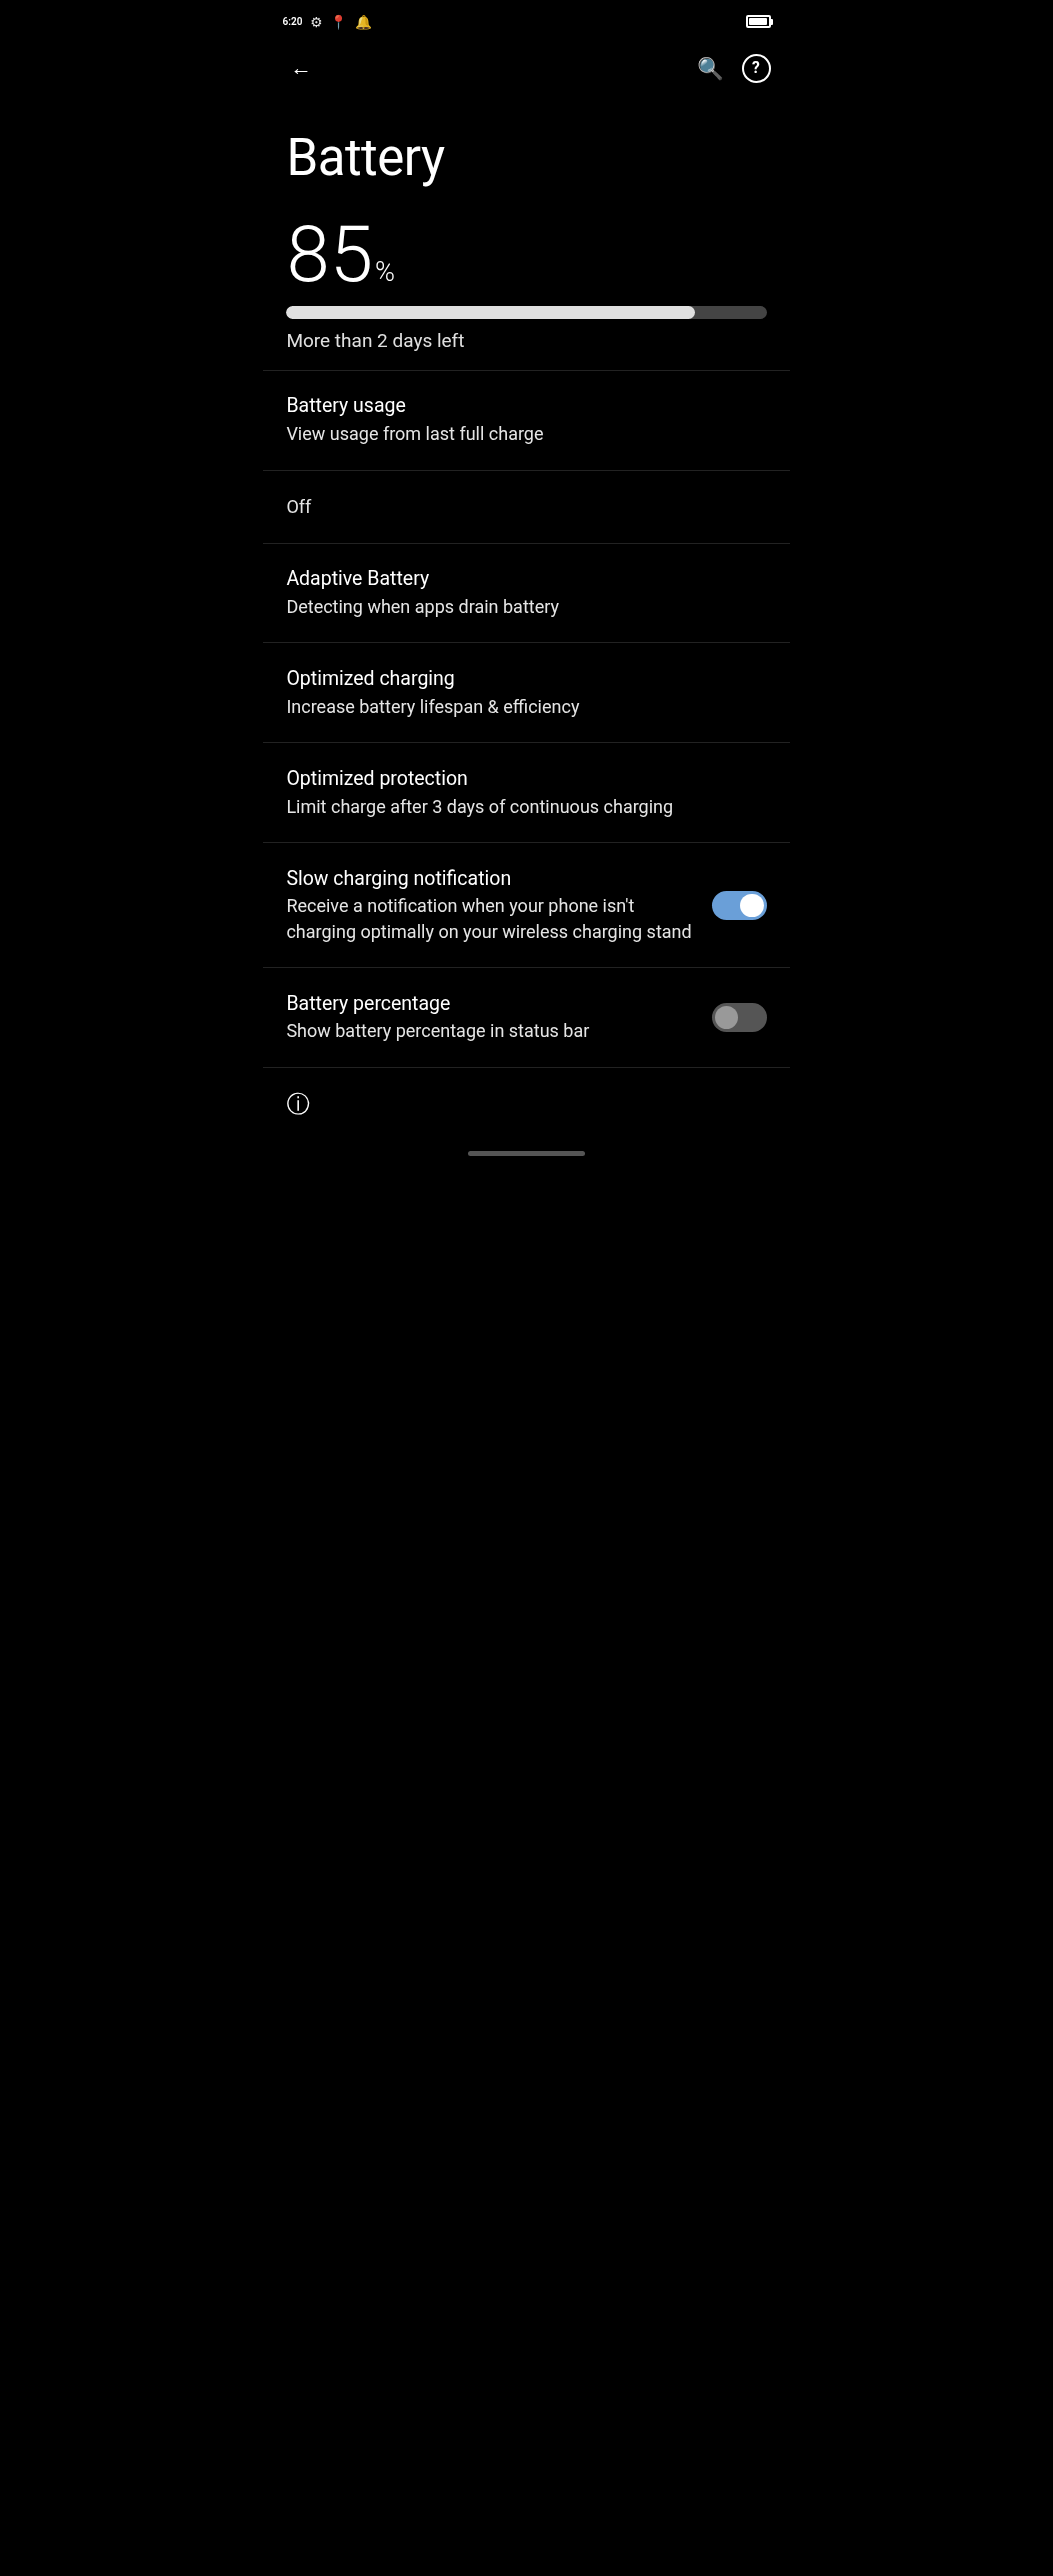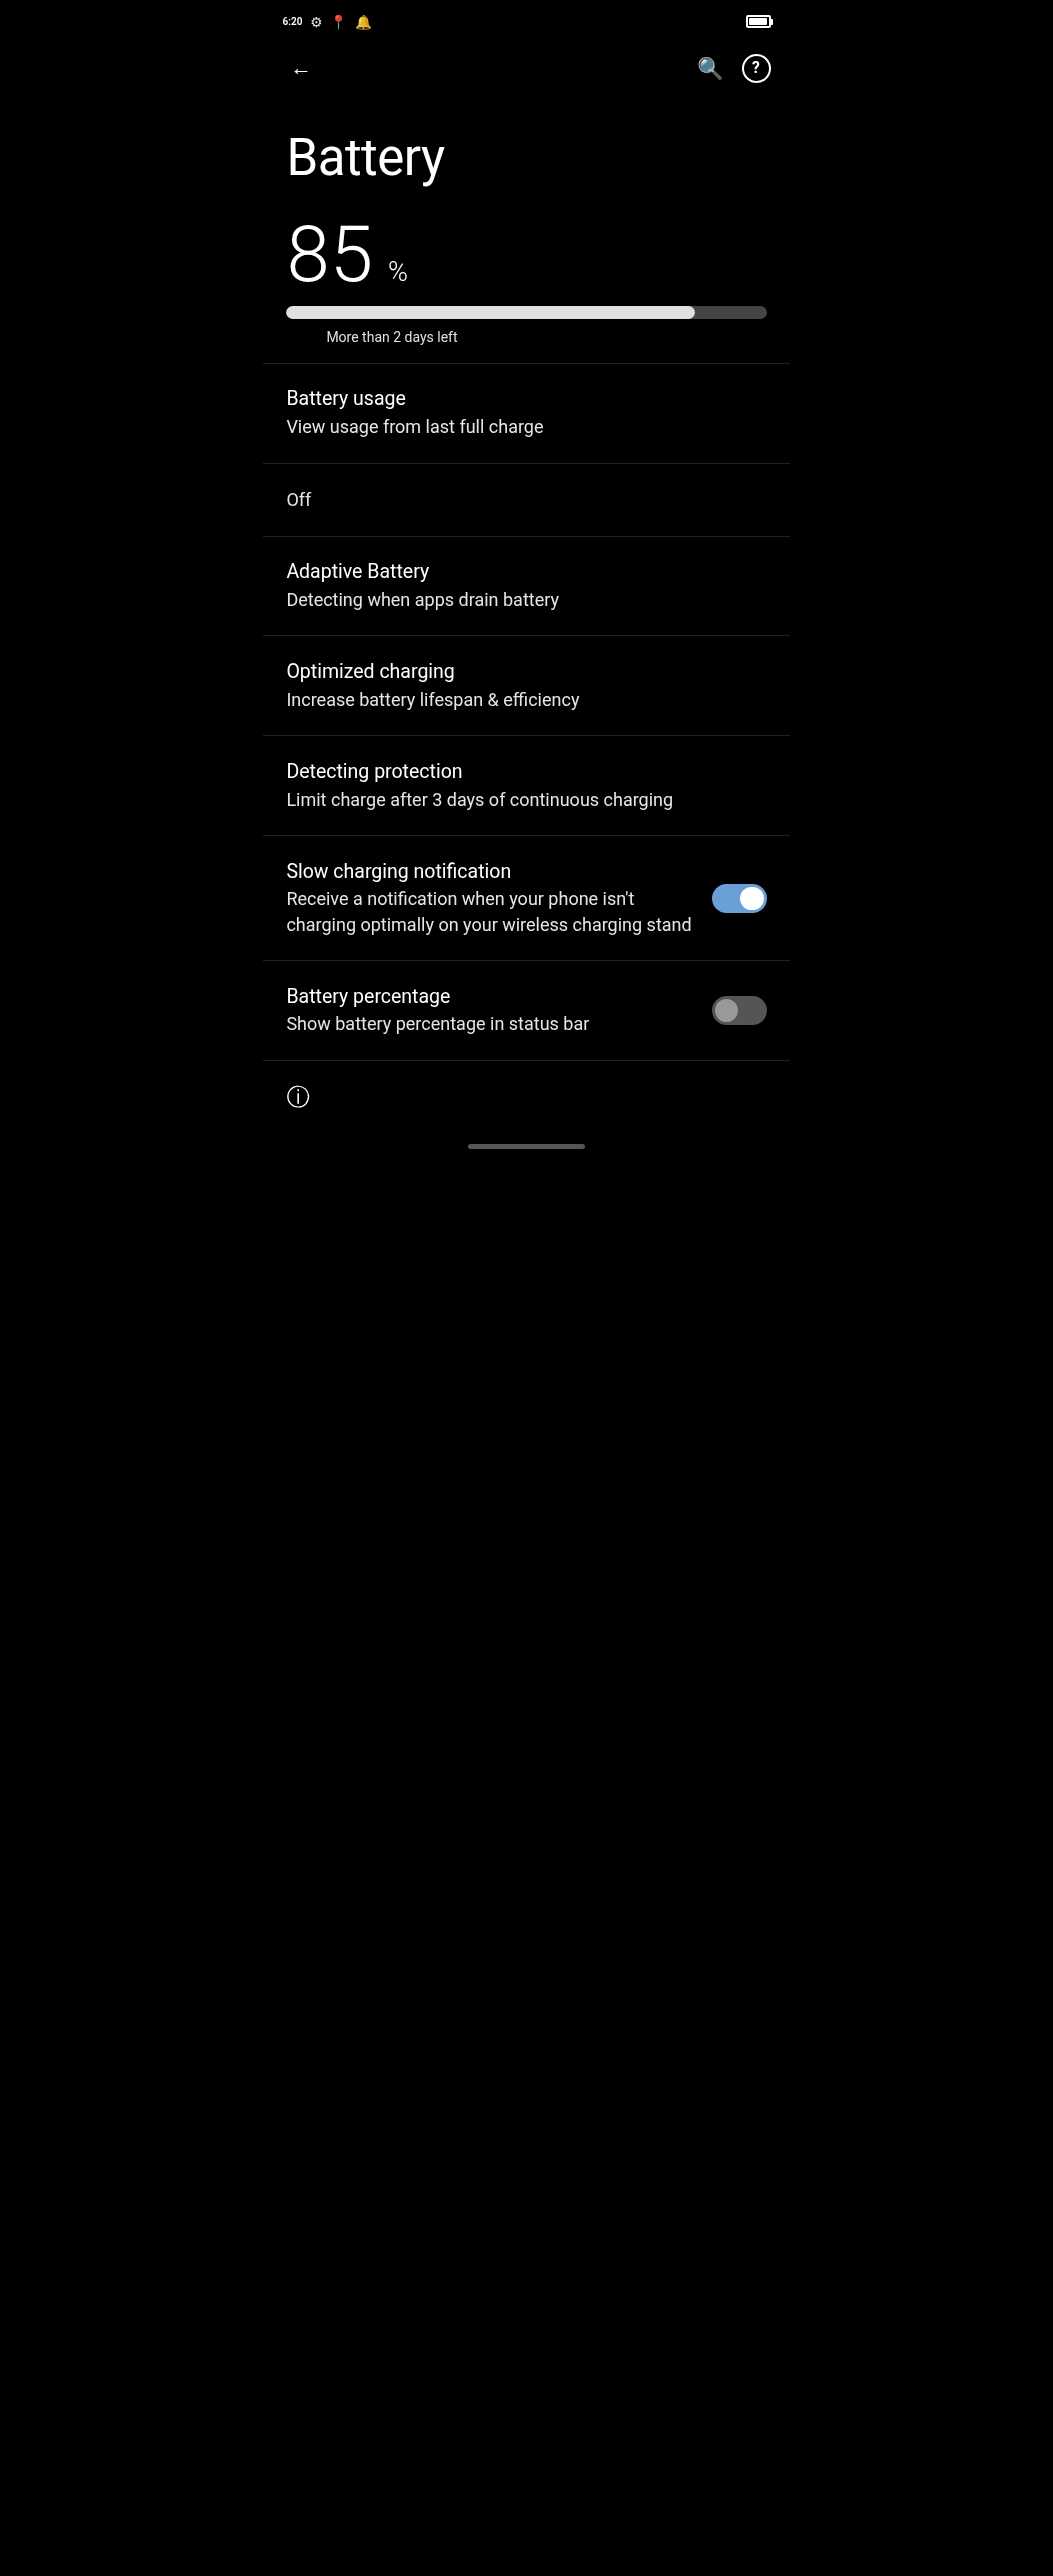--- a/index.html
+++ b/index.html
@@ -116,21 +116,21 @@
       letter-spacing: -0.5px;
     }
 
     .battery-percent-section {
       padding: 0 23.4px 7.8px 23.4px;
     }
 
     .battery-percent-value {
       display: flex;
       align-items: baseline;
-      gap: 15px;
+      gap: 2px;
     }
 
     .battery-number {
       font-size: 78px;
       font-weight: 300;
       line-height: 1;
     }
 
     .battery-unit {
       font-size: 27px;
@@ -146,25 +146,24 @@
       overflow: hidden;
     }
 
     .battery-bar-fill {
       height: 100%;
       background: #e0e0e0;
       border-radius: 6.8px;
     }
 
     .battery-time-left {
-      font-size: 14px;
+      font-size: 19px;
       color: #e0e0e0;
       margin-top: 5.9px;
       margin-bottom: 9.8px;
-      margin-left: 40px;
     }
 
     .divider {
       height: 1px;
       background: #222;
       margin: 0 0;
     }
 
     .menu-item {
       padding: 23.4px 23.4px;
@@ -318,21 +317,21 @@
   <div class="menu-item">
     <div class="menu-item-text">
       <div class="menu-item-title">Optimized charging</div>
       <div class="menu-item-subtitle">Increase battery lifespan &amp; efficiency</div>
     </div>
   </div>
 
   <div class="divider"></div>
   <div class="menu-item">
     <div class="menu-item-text">
-      <div class="menu-item-title">Detecting protection</div>
+      <div class="menu-item-title">Optimized protection</div>
       <div class="menu-item-subtitle">Limit charge after 3 days of continuous charging</div>
     </div>
   </div>
 
   <div class="divider"></div>
   <div class="menu-item">
     <div class="menu-item-text">
       <div class="menu-item-title">Slow charging notification</div>
       <div class="menu-item-subtitle">Receive a notification when your phone isn't charging optimally on your wireless charging stand</div>
     </div>

